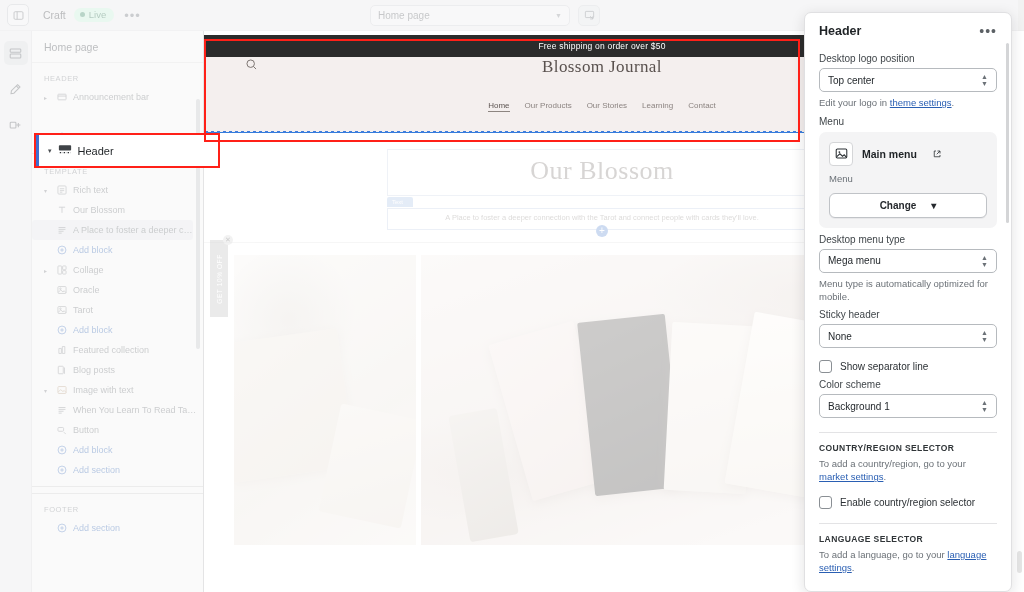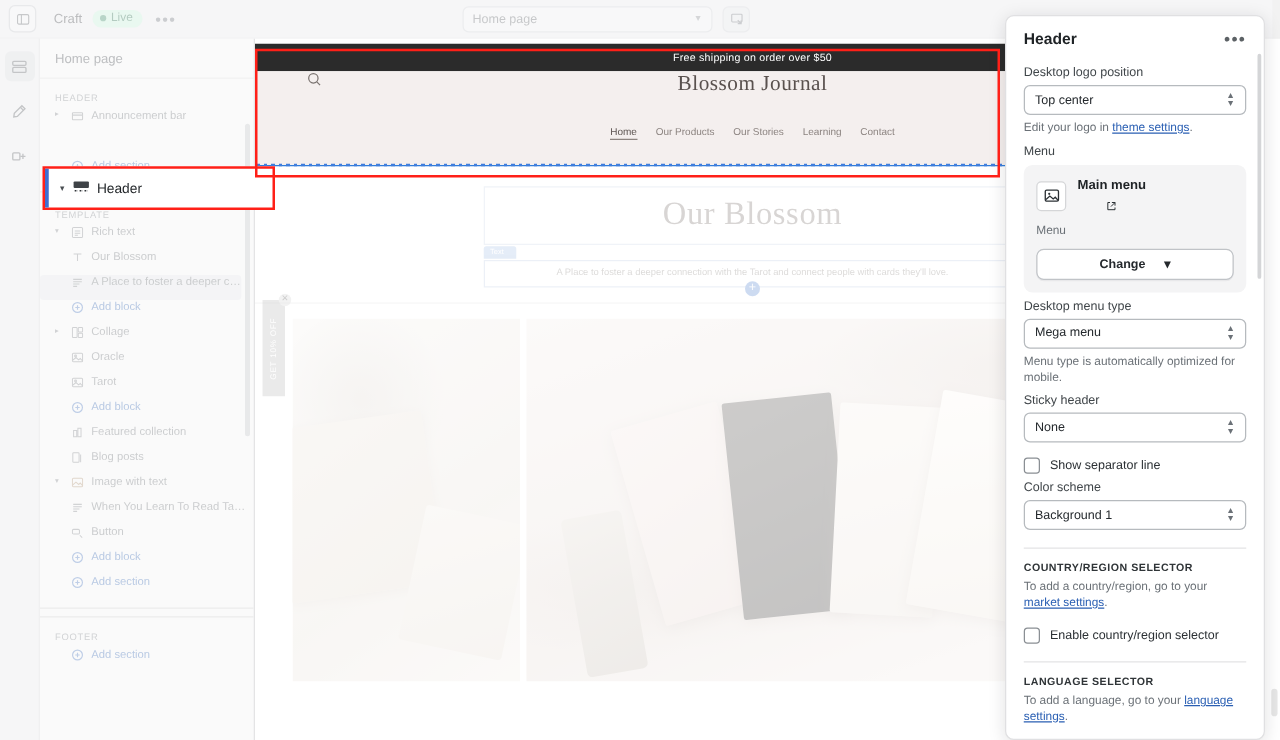--- a/index.html
+++ b/index.html
@@ -63,21 +63,21 @@
   .sb-pagehead {
     padding: 10px 12px 9px; font-size: 10.5px; color: #8b8e92;
     border-bottom: 1px solid #ececec; opacity: .55;
   }
   .sb-scroll { position: relative; height: 490px; overflow: hidden; padding-top: 4px; }
   .sb-group-label {
     padding: 7px 12px 4px; font-size: 7.5px; letter-spacing: .6px;
     text-transform: uppercase; color: #a9acb0; opacity: .5;
   }
   .sb-row {
-    display: flex; align-items: flex-start; height: 20px;
+    display: flex; align-items: center; height: 20px;
     padding-left: 12px; gap: 5px; color: #8c9094; opacity: .42;
     font-size: 9px; white-space: nowrap;
   }
   .sb-row.lvl1 { padding-left: 24px; }
   .sb-row .tw { width: 7px; font-size: 6px; color: #9a9da1; flex: 0 0 7px; }
   .sb-row .ic { width: 12px; height: 12px; flex: 0 0 12px; display: flex; align-items: center; justify-content: center; }
   .sb-row .lbl { overflow: hidden; text-overflow: ellipsis; }
   .sb-row.addrow { color: #5f87c4; }
   .sb-row.addrow .ic { color: #6f93cd; }
   .sb-row.selected-block { background: #eceef1; border-radius: 3px; margin-right: 10px; }
@@ -262,21 +262,21 @@
   .pn-help { font-size: 9.5px; color: #6b7177; margin-top: 5px; line-height: 1.35; }
   .pn-link { color: #2a5fb3; text-decoration: underline; }
   .pn-card {
     margin-top: 5px; background: #f4f4f5; border-radius: 7px; padding: 10px;
   }
   .pn-card-row { display: flex; align-items: center; gap: 9px; }
   .pn-thumb {
     width: 24px; height: 24px; border: 1px solid #d5d6d8; border-radius: 4px;
     background: #fff; display: flex; align-items: center; justify-content: center;
   }
-  .pn-card-name { font-size: 10.5px; font-weight: bold; color: #1f2326; display: flex; align-items: center; gap: 6px; flex-direction: column; }
+  .pn-card-name { font-size: 10.5px; font-weight: bold; color: #1f2326; display: flex; align-items: center; gap: 16px; }
   .pn-card-sub { font-size: 9.5px; color: #6b7177; margin-top: 7px; }
   .pn-btn {
     margin-top: 9px; height: 25px; background: #fff; border: 1px solid #c0c3c7;
     border-radius: 6px; display: flex; align-items: center; justify-content: center;
     gap: 15px; font-size: 10px; font-weight: bold; color: #25292d;
     box-shadow: 0 1px 0 rgba(20,24,30,.05);
   }
   .pn-check-row { display: flex; align-items: center; gap: 8px; margin-top: 12px; }
   .pn-check {
     width: 13px; height: 13px; border: 1.5px solid #8a8f94; border-radius: 3px; background: #fff;

